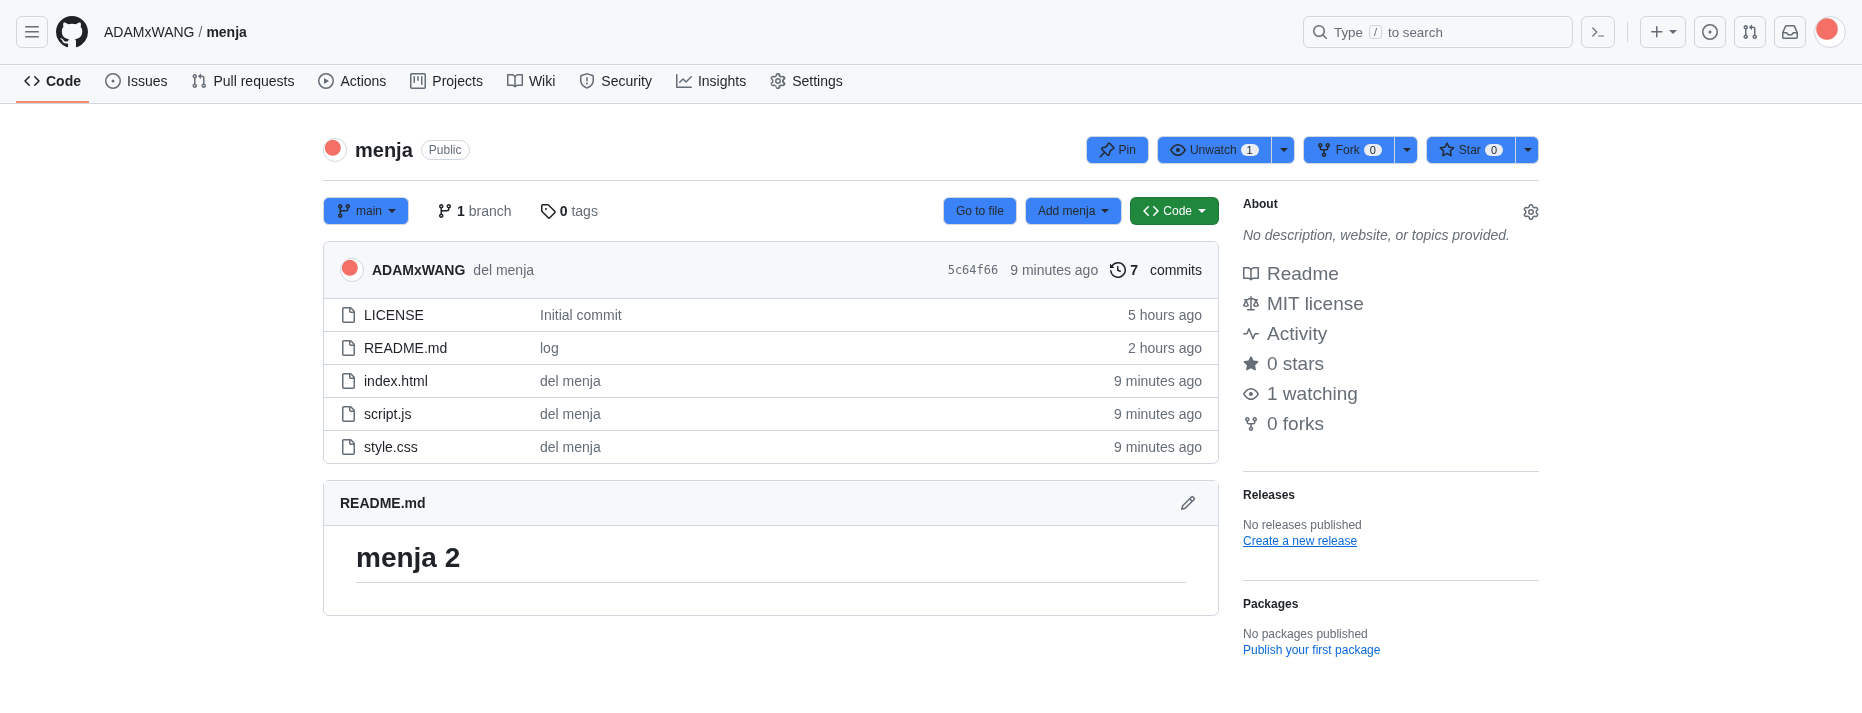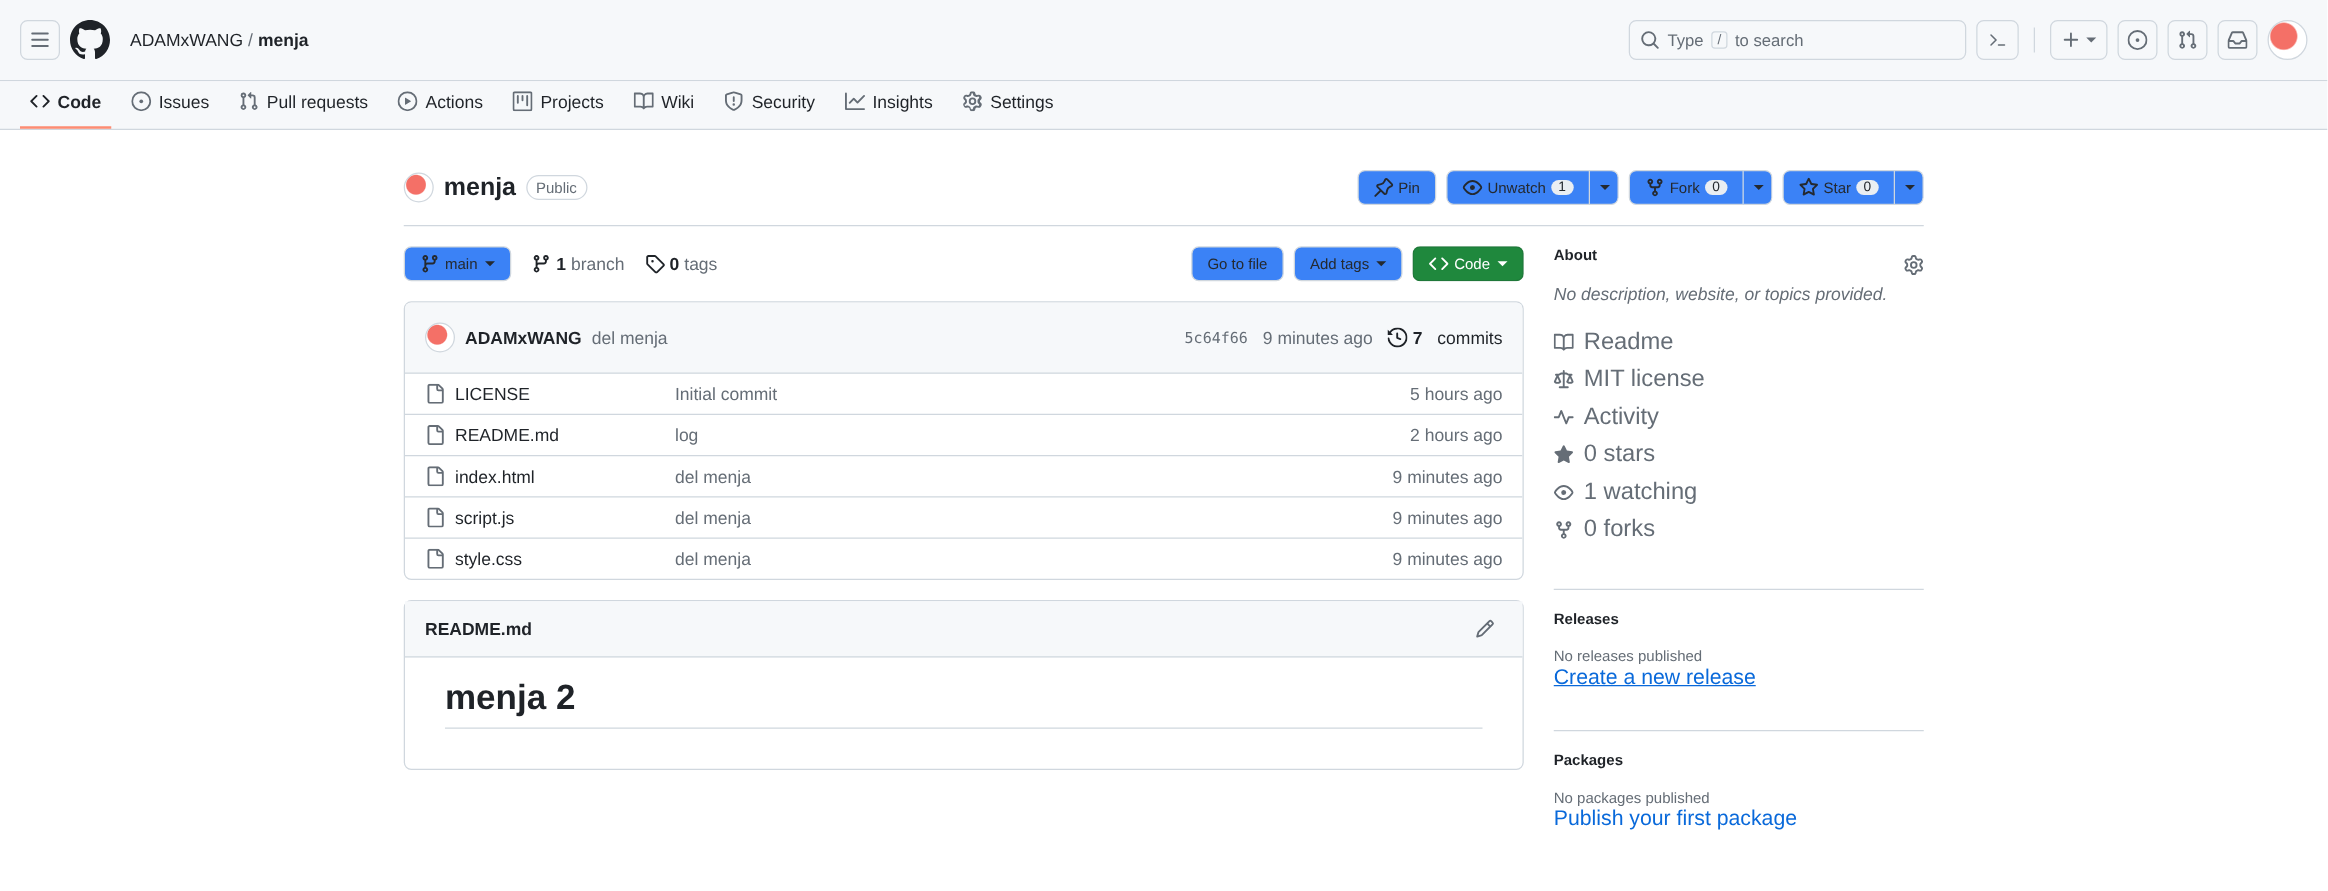--- a/index.html
+++ b/index.html
@@ -26,21 +26,21 @@
 .badge { font-size: 12px; color: #656d76; border: 1px solid #d0d7de; border-radius: 2em; padding: 0 7px; line-height: 18px; font-weight:500;}
 .repo-actions { margin-left: auto; display: flex; gap: 8px; }
 .btn { display: inline-flex; align-items: center; gap: 4px; background: #3b82f6; border: 1px solid #d0d7de; border-radius: 6px; padding: 3px 12px; font-size: 12px; color: #24292f; cursor: pointer; height: 28px; font-weight:500;}
 .btn .count { background: #eaeef2; border-radius: 2em; padding: 0 6px; font-size: 11px; font-weight:500;}
 .btn-group { display: flex; }
 .btn-group .btn:first-child { border-top-right-radius: 0; border-bottom-right-radius: 0; }
 .btn-group .btn:last-child { border-top-left-radius: 0; border-bottom-left-radius: 0; border-left: 0; padding: 3px 6px;}
 .main-row { display: flex; gap: 24px; margin-top: 16px; }
 .main-col { flex: 1; min-width: 0; }
 .sidebar { width: 296px; flex-shrink: 0; }
-.file-nav { display: flex; align-items: center; gap: 16px; margin-bottom: 16px; }
+.file-nav { display: flex; align-items: center; gap: 28px; margin-bottom: 16px; }
 .file-nav-right { margin-left: auto; display: flex; gap: 8px; }
 .btn-primary { background: #1f883d; color: #fff; border-color: rgba(31,35,40,0.15); }
 .commit-box { border: 1px solid #d0d7de; border-radius: 6px; overflow: hidden; }
 .commit-header { display: flex; align-items: center; padding: 16px; background: #f6f8fa; border-bottom: 1px solid #d0d7de; gap: 8px;}
 .commit-header .avatar { width: 24px; height: 24px; border-radius: 50%; background: radial-gradient(circle at 40% 40%, #f47067 40%, #fff 45%); border:1px solid #d0d7de;}
 .commit-author { font-weight: 600; }
 .commit-msg-h { color: #656d76; }
 .commit-header-right { margin-left: auto; display: flex; align-items: center; gap: 12px;}
 .sha { font-family: ui-monospace, monospace; font-size: 12px; color: #656d76; }
 .time { color: #656d76; font-size: 14px; }
@@ -56,21 +56,21 @@
 .readme-body { padding: 16px 32px 32px; }
 .readme-body h1 { font-size: 2em; font-weight: 600; border-bottom: 1px solid #d0d7de; padding-bottom: 0.3em; }
 .sidebar h2 { font-size: 12px; font-weight: 700; margin-bottom: 16px; }
 .about-head { display:flex; justify-content: space-between; align-items:center;}
 .about-desc { font-style: italic; color: #656d76; margin-bottom: 16px; }
 .side-list { list-style: none; }
 .side-list li { display: flex; align-items: center; gap: 8px; padding: 4px 0; color: #656d76; font-size: 19px;}
 .side-section { padding: 16px 0; border-top: 1px solid #d0d7de; margin-top:16px;}
 .side-section:first-child { border-top: none; padding-top: 0; margin-top:0;}
 .muted-small { font-size: 12px; color: #656d76; }
-.link { color: #0969da; font-size: 17px;}
+.link { color: #0969da; font-size: 12px;}
 .octicon { fill: currentColor; display: inline-block; vertical-align: text-bottom;}
 .caret { display:inline-block; width:0; height:0; border-left:4px solid transparent; border-right:4px solid transparent; border-top:4px solid currentColor; margin-left:2px;}
 .file-nav-info { display:flex; align-items:center; gap:4px; color:#1f2328; font-size:14px;}
 .file-nav-info .muted { color:#656d76;}
 .user-avatar-img { width:32px; height:32px; border-radius:50%; background: radial-gradient(circle at 40% 40%, #f47067 40%, #fff 45%); border:1px solid #d0d7de;}
 </style>
 </head>
 <body>
 
 <div class="header">
@@ -262,21 +262,21 @@
               <path d="M1 7.775V2.75C1 1.784 1.784 1 2.75 1h5.025c.464 0 .91.184 1.238.513l6.25 6.25a1.75 1.75 0 0 1 0 2.474l-5.026 5.026a1.75 1.75 0 0 1-2.474 0l-6.25-6.25A1.752 1.752 0 0 1 1 7.775Zm1.5 0c0 .066.026.13.073.177l6.25 6.25a.25.25 0 0 0 .354 0l5.025-5.025a.25.25 0 0 0 0-.354l-6.25-6.25a.25.25 0 0 0-.177-.073H2.75a.25.25 0 0 0-.25.25ZM6 5a1 1 0 1 1 0 2 1 1 0 0 1 0-2Z"></path>
             </svg>
             <strong>0</strong>
             <span class="muted">tags</span>
           </a>
         <div class="file-nav-right">
           <button class="btn">
               <span>Go to file</span>
             </button>
           <button class="btn">
-              <span>Add tags</span>
+              <span>Add menja</span>
               <span class="caret"></span>
             </button>
           <button class="btn btn-primary">
               <svg class="octicon" width="16" height="16" viewBox="0 0 16 16">
                 <path d="m11.28 3.22 4.25 4.25a.75.75 0 0 1 0 1.06l-4.25 4.25a.749.749 0 0 1-1.275-.326.749.749 0 0 1 .215-.734L13.94 8l-3.72-3.72a.749.749 0 0 1 .326-1.275.749.749 0 0 1 .734.215Zm-6.56 0a.751.751 0 0 1 1.042.018.751.751 0 0 1 .018 1.042L2.06 8l3.72 3.72a.749.749 0 0 1-.326 1.275.749.749 0 0 1-.734-.215L.47 8.53a.75.75 0 0 1 0-1.06Z"></path>
               </svg>
               <span>Code</span>
               <span class="caret" style="border-top-color:#fff"></span>
             </button>
         </div>

